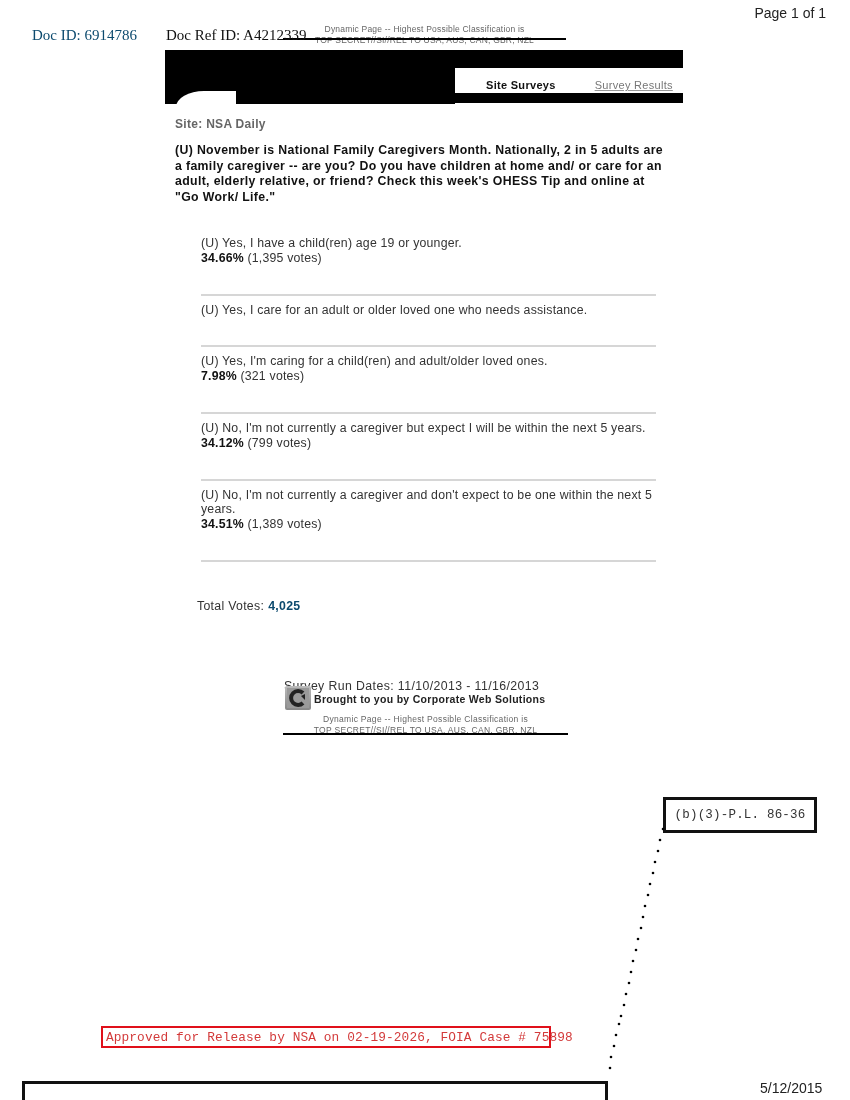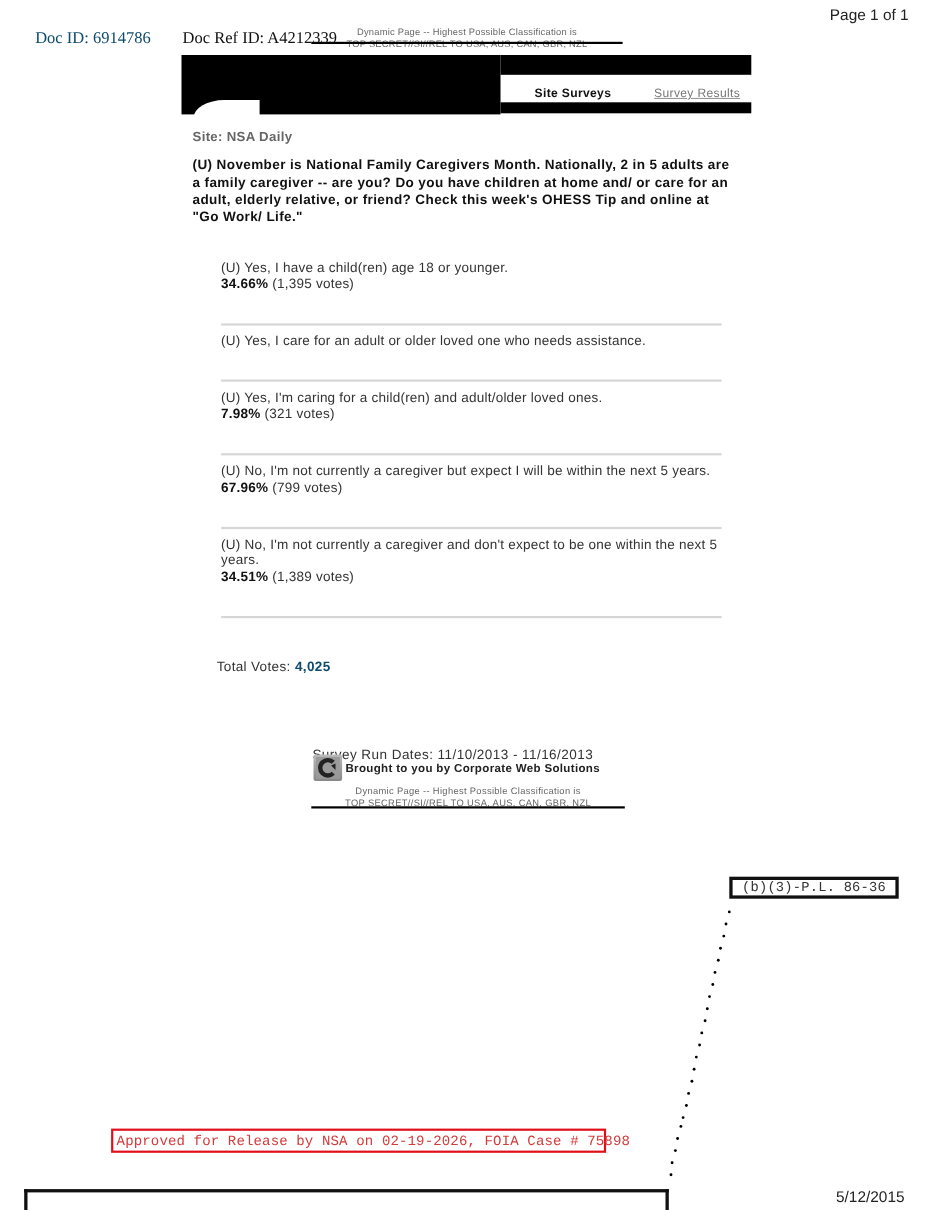--- a/index.html
+++ b/index.html
@@ -42,21 +42,21 @@
     .run-dates { left: 284px; top: 679px; font-size: 12.3px; color: #333; letter-spacing: 0.4px; }
 
     .cws-logo { left: 285px; top: 686px; width: 26px; height: 24px; background: linear-gradient(#bbb,#888); border-radius: 2px; display: flex; align-items: center; justify-content: center; }
     .cws-logo svg { display: block; }
     .brought { left: 314px; top: 693px; font-size: 10.5px; font-weight: bold; color: #222; letter-spacing: 0.3px; }
 
     .classif-bottom { left: 283px; top: 714px; width: 285px; text-align: center; font-size: 8.5px; color: #666; line-height: 11px; letter-spacing: 0.3px; }
     .classif-bottom .strike-line { position: absolute; left: 0; right: 0; top: 19px; height: 2px; background: #000; }
 
     
-    .exemption { left: 663px; top: 797px; width: 154px; height: 20px; border: 3px solid #111; font-family: "Liberation Mono", monospace; font-size: 12.5px; color: #333; display: flex; align-items: center; justify-content: center; letter-spacing: 0.2px; }
+    .exemption { left: 663px; top: 797px; width: 154px; height: 36px; border: 3px solid #111; font-family: "Liberation Mono", monospace; font-size: 12.5px; color: #333; display: flex; align-items: center; justify-content: center; letter-spacing: 0.2px; }
 
     .dots { left: 600px; top: 820px; width: 70px; height: 250px; }
 
     .approved { left: 101px; top: 1026px; width: 450px; height: 22px; border: 2px solid #e0101a; font-family: "Liberation Mono", monospace; font-size: 12.8px; color: #d33a3a; display: flex; align-items: center; padding-left: 3px; letter-spacing: 0.1px; white-space: nowrap; }
 
     .bottom-box { left: 22px; top: 1081px; width: 586px; height: 30px; border: 3px solid #111; border-bottom: none; }
 
     .print-date { left: 760px; top: 1080px; font-size: 14px; color: #222; }
   </style>
 </head>
@@ -79,21 +79,21 @@
   <span class="nav-tab-site">Site Surveys</span>
   <span class="nav-tab-results">Survey Results</span>
 </div>
 <div class="abs banner-right-bottom"></div>
 
 <div class="abs site-label">Site: NSA Daily</div>
 <div class="abs question">(U) November is National Family Caregivers Month. Nationally, 2 in 5 adults are a family caregiver -- are you? Do you have children at home and/ or care for an adult, elderly relative, or friend? Check this week's OHESS Tip and online at "Go Work/ Life."</div>
 
 <div class="abs options">
   <div class="option">
-    <div class="option-text">(U) Yes, I have a child(ren) age 18 or younger.</div>
+    <div class="option-text">(U) Yes, I have a child(ren) age 19 or younger.</div>
     <div class="option-result">
       <span class="pct">34.66%</span>
       <span>(1,395 votes)</span>
     </div>
     <div class="option-sep"></div>
   </div>
   <div class="option">
     <div class="option-text">(U) Yes, I care for an adult or older loved one who needs assistance.</div>
     <div class="option-sep"></div>
   </div>
@@ -101,21 +101,21 @@
     <div class="option-text">(U) Yes, I'm caring for a child(ren) and adult/older loved ones.</div>
     <div class="option-result">
       <span class="pct">7.98%</span>
       <span>(321 votes)</span>
     </div>
     <div class="option-sep"></div>
   </div>
   <div class="option">
     <div class="option-text">(U) No, I'm not currently a caregiver but expect I will be within the next 5 years.</div>
     <div class="option-result">
-      <span class="pct">67.96%</span>
+      <span class="pct">34.12%</span>
       <span>(799 votes)</span>
     </div>
     <div class="option-sep"></div>
   </div>
   <div class="option">
     <div class="option-text">(U) No, I'm not currently a caregiver and don't expect to be one within the next 5 years.</div>
     <div class="option-result">
       <span class="pct">34.51%</span>
       <span>(1,389 votes)</span>
     </div>

